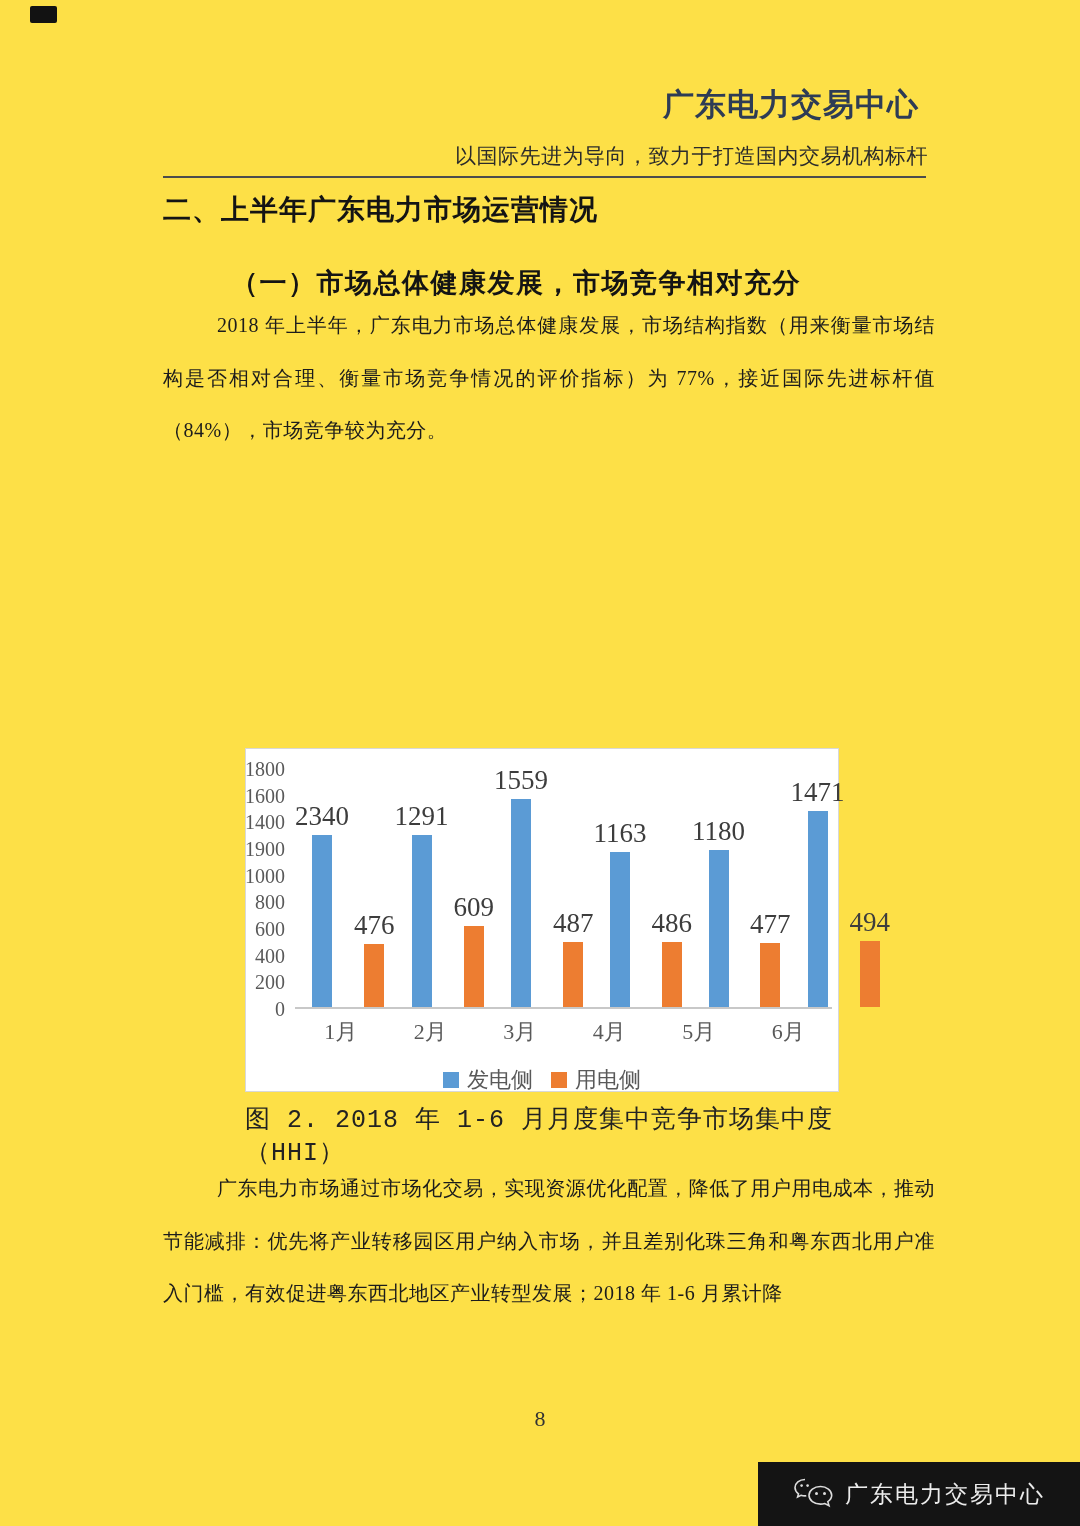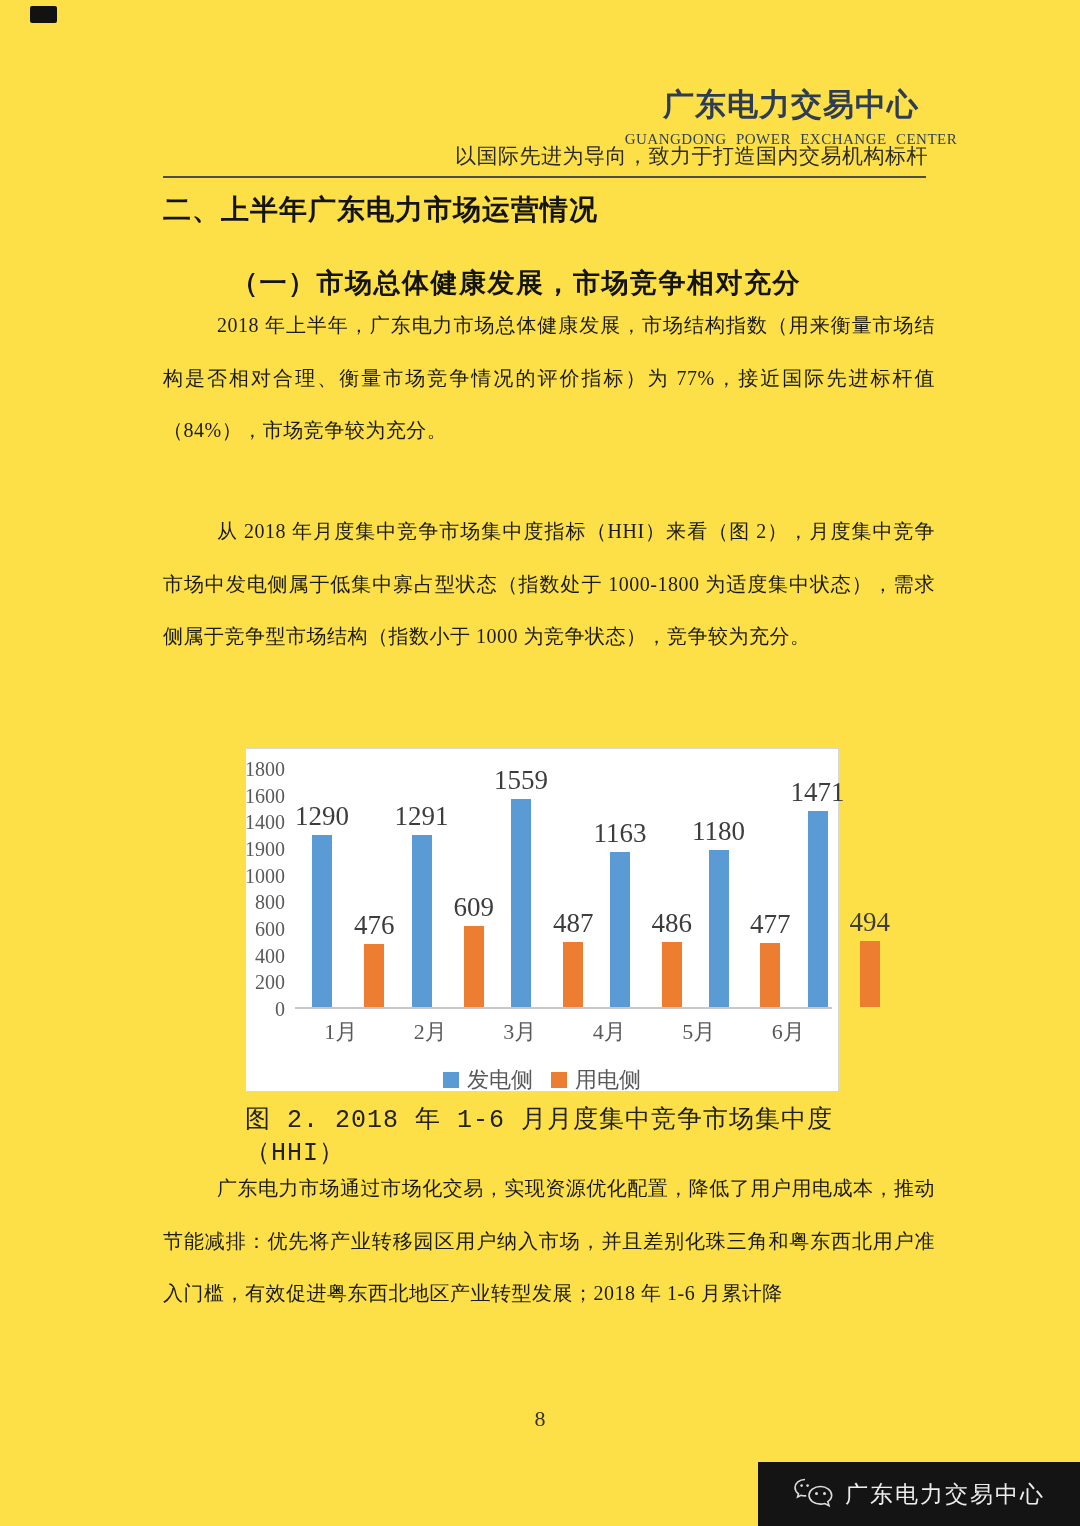--- a/index.html
+++ b/index.html
@@ -83,48 +83,46 @@
 </style>
 </head>
 <body>
 
 <div id="page">
 
   <div class="corner-chip"></div>
 
   <div class="org-block">
     <div class="org-cn">广东电力交易中心</div>
-    <div class="org-en">GUANGDONG POWER EXCHANGE CENTER</div>
   </div>
   <div class="tagline">以国际先进为导向，致力于打造国内交易机构标杆</div>
   <div class="header-rule"></div>
 
   <div class="h1">二、上半年广东电力市场运营情况</div>
   <div class="h2">（一）市场总体健康发展，市场竞争相对充分</div>
   <div class="body-para" id="p1">2018 年上半年，广东电力市场总体健康发展，市场结构指数（用来衡量市场结构是否相对合理、衡量市场竞争情况的评价指标）为 77%，接近国际先进标杆值（84%），市场竞争较为充分。</div>
-  <div class="body-para" id="p2">从 2018 年月度集中竞争市场集中度指标（HHI）来看（图 2），月度集中竞争市场中发电侧属于低集中寡占型状态（指数处于 1000-1800 为适度集中状态），需求侧属于竞争型市场结构（指数小于 1000 为竞争状态），竞争较为充分。</div>
 
   <div class="chart-box">
     <div class="chart-row">
       <div class="y-axis">
           <div class="y-tick" style="bottom: -12px;">0</div>
           <div class="y-tick" style="bottom: 14.6667px;">200</div>
           <div class="y-tick" style="bottom: 41.3333px;">400</div>
           <div class="y-tick" style="bottom: 68px;">600</div>
           <div class="y-tick" style="bottom: 94.6667px;">800</div>
           <div class="y-tick" style="bottom: 121.333px;">1000</div>
           <div class="y-tick" style="bottom: 148px;">1900</div>
           <div class="y-tick" style="bottom: 174.667px;">1400</div>
           <div class="y-tick" style="bottom: 201.333px;">1600</div>
           <div class="y-tick" style="bottom: 228px;">1800</div>
         </div>
       <div class="plot">
           <div class="bar-group">
             <div class="bar-col">
-              <div class="bar-value">1290</div>
+              <div class="bar-value">2340</div>
               <div class="bar" style="height: 172px; background: rgb(91, 155, 213);"></div>
             </div>
             <div class="bar-col">
               <div class="bar-value">476</div>
               <div class="bar" style="height: 63px; background: rgb(237, 125, 49);"></div>
             </div>
           </div>
           <div class="bar-group">
             <div class="bar-col">
               <div class="bar-value">1291</div>

